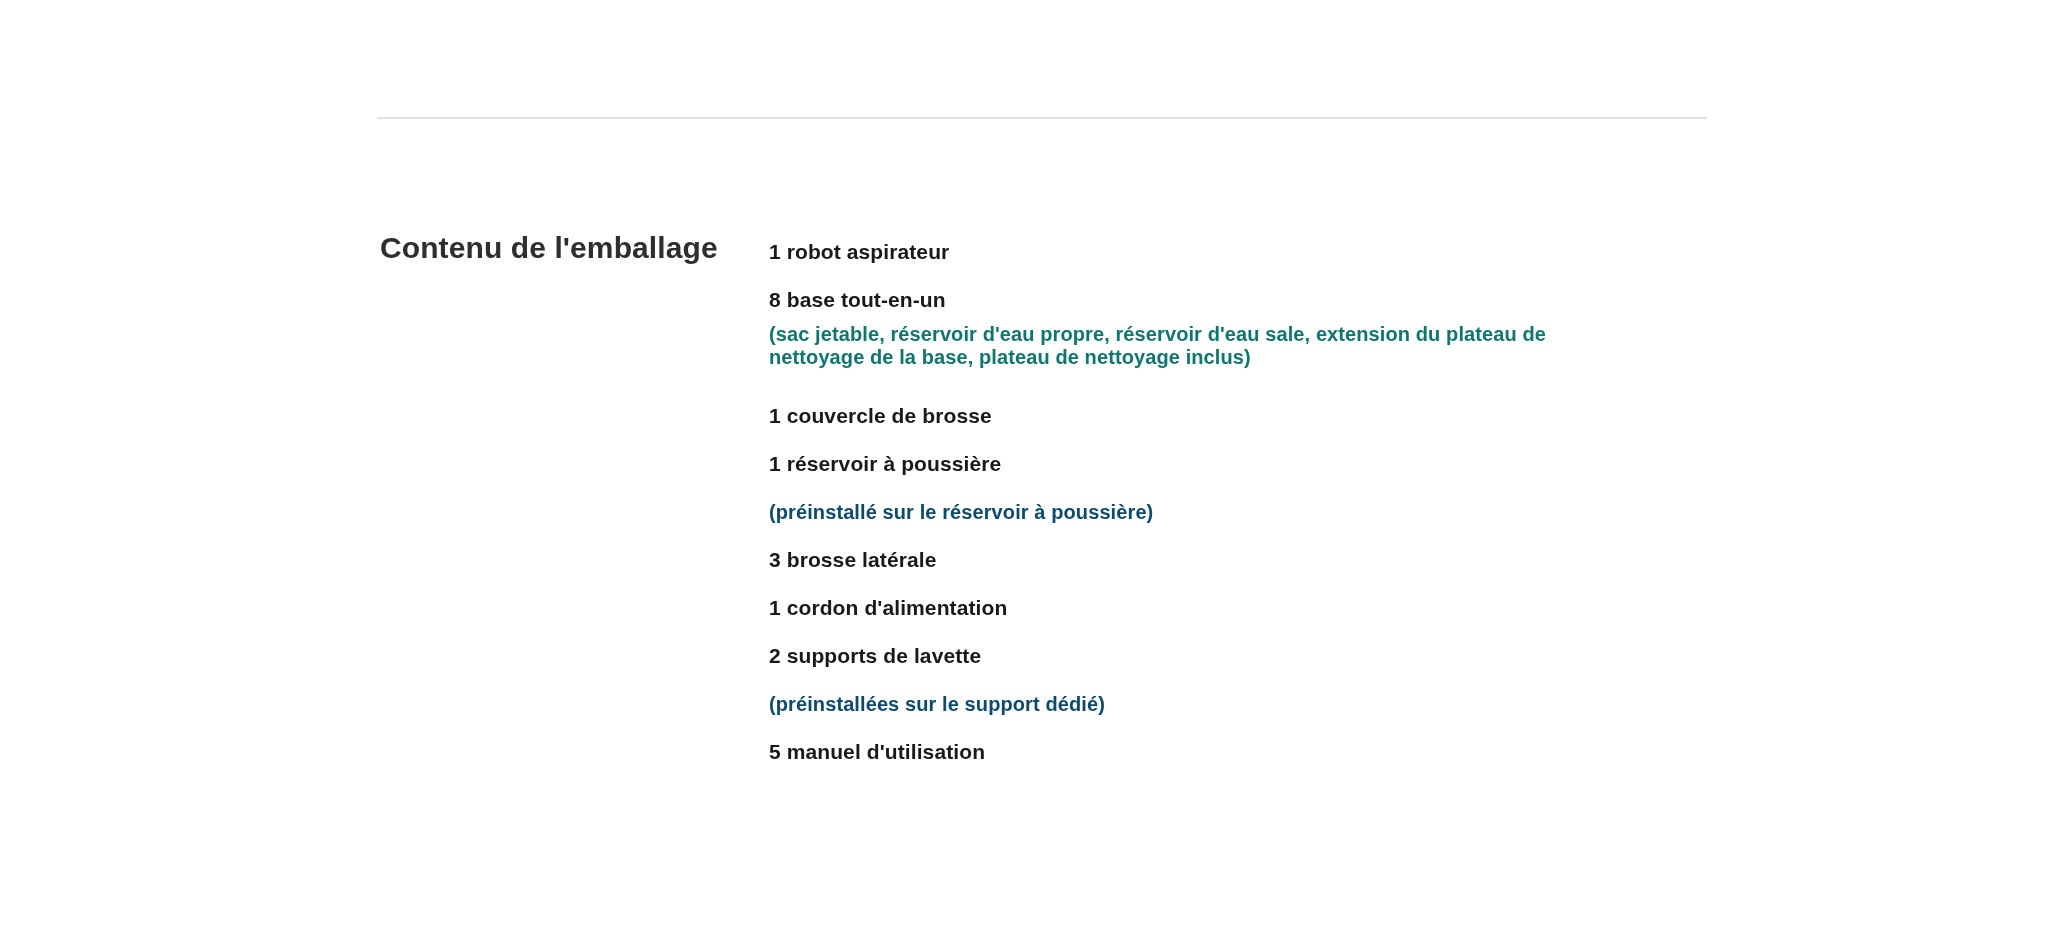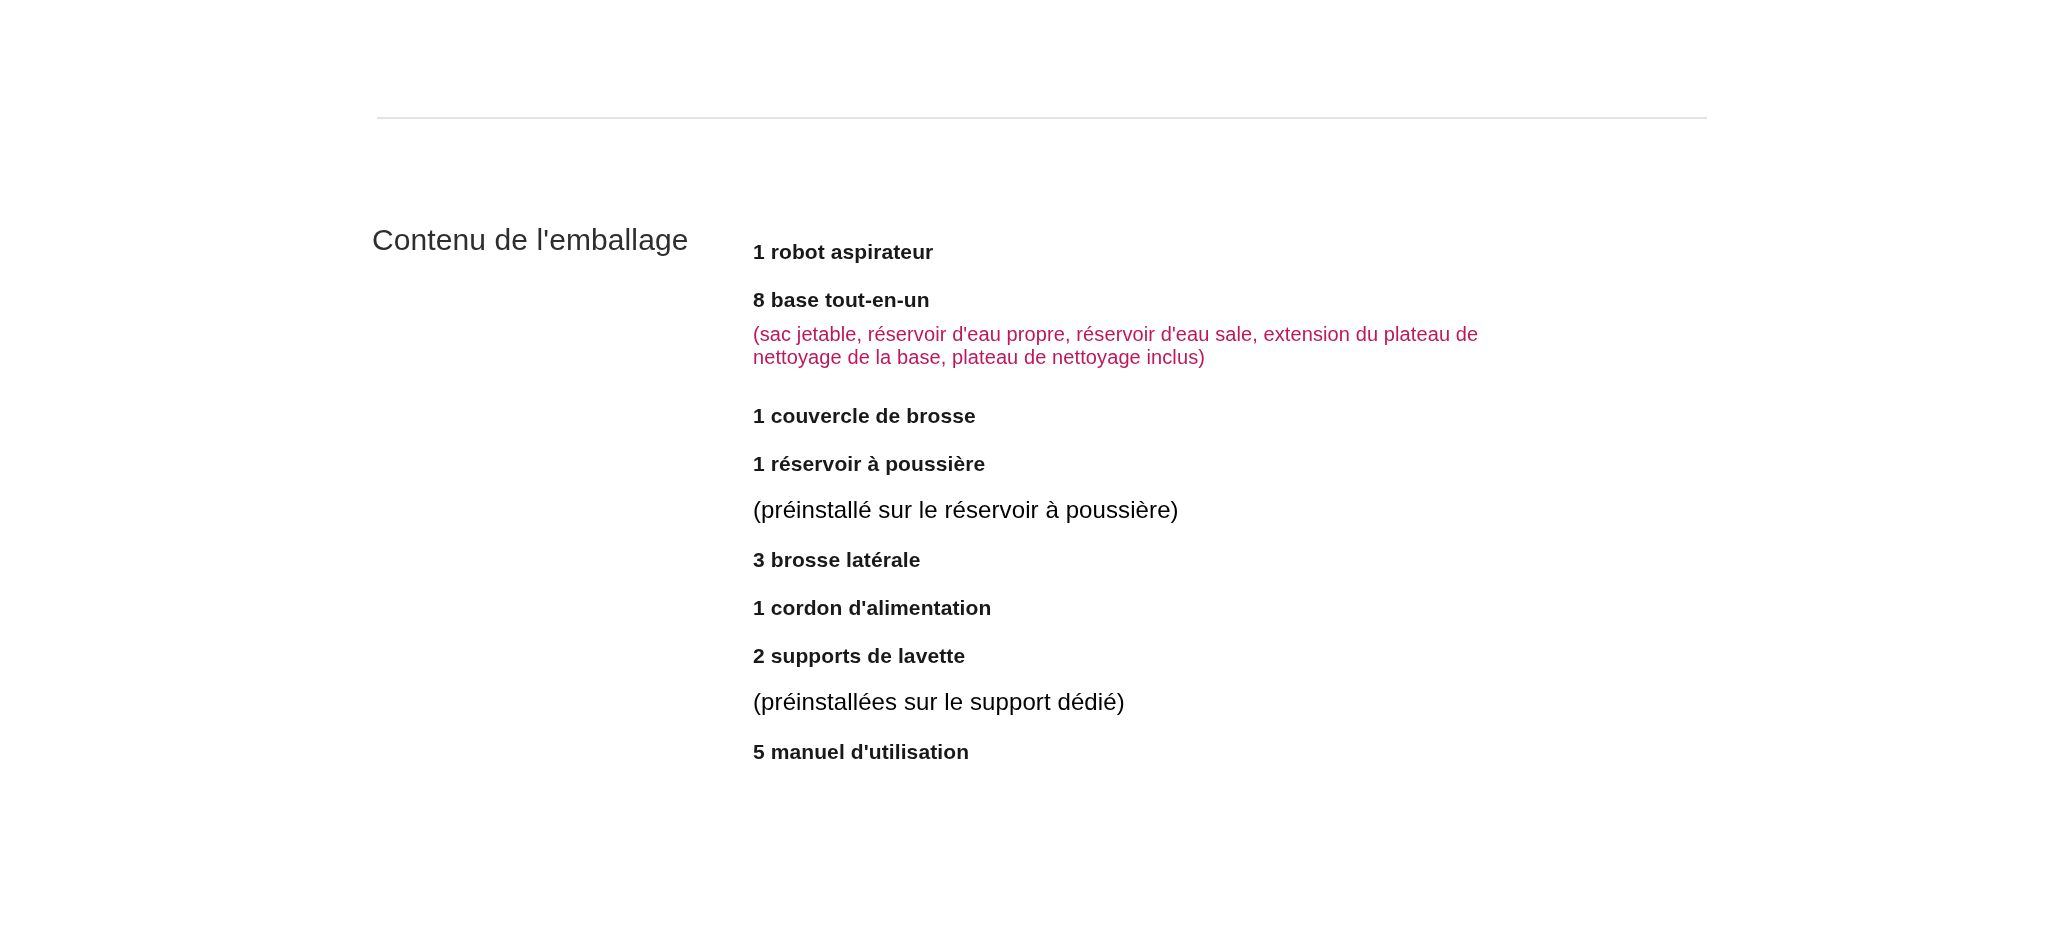--- a/index.html
+++ b/index.html
@@ -29,24 +29,24 @@
   .section {
     position: absolute;
     left: 372px;
     top: 216px;
     display: flex;
     align-items: flex-start;
   }
   .heading {
     flex: 0 0 381px;
     width: 381px;
-    margin: 0;
+    margin: 8px;
     padding: 0;
     font-size: 30px;
-    font-weight: 400;
+    font-weight: 700;
     color: #2e2e2e;
     line-height: 48px;
     letter-spacing: 0.1px;
   }
   .list {
     width: 954px;
   }
   .row {
     display: flex;
     align-items: flex-end;
@@ -55,33 +55,33 @@
   .item-name {
     flex: 0 0 400px;
     width: 400px;
     font-size: 21px;
     font-weight: 700;
     color: #191919;
     letter-spacing: 0.1px;
     white-space: nowrap;
   }
   .item-note {
-    font-size: 24px;
-    font-weight: 400;
-    color: #000000;
+    font-size: 20px;
+    font-weight: 700;
+    color: #0c4a6e;
     letter-spacing: 0.1px;
     white-space: nowrap;
   }
   .subnote {
     width: 800px;
     margin: 11px 0;
     font-size: 20px;
-    font-weight: 400;
+    font-weight: 700;
     line-height: 23px;
-    color: #be185d;
+    color: #0f766e;
     letter-spacing: 0.1px;
   }
 </style>
 </head>
 <body>
 
 <div class="page">
 
   <div class="divider"></div>
 

